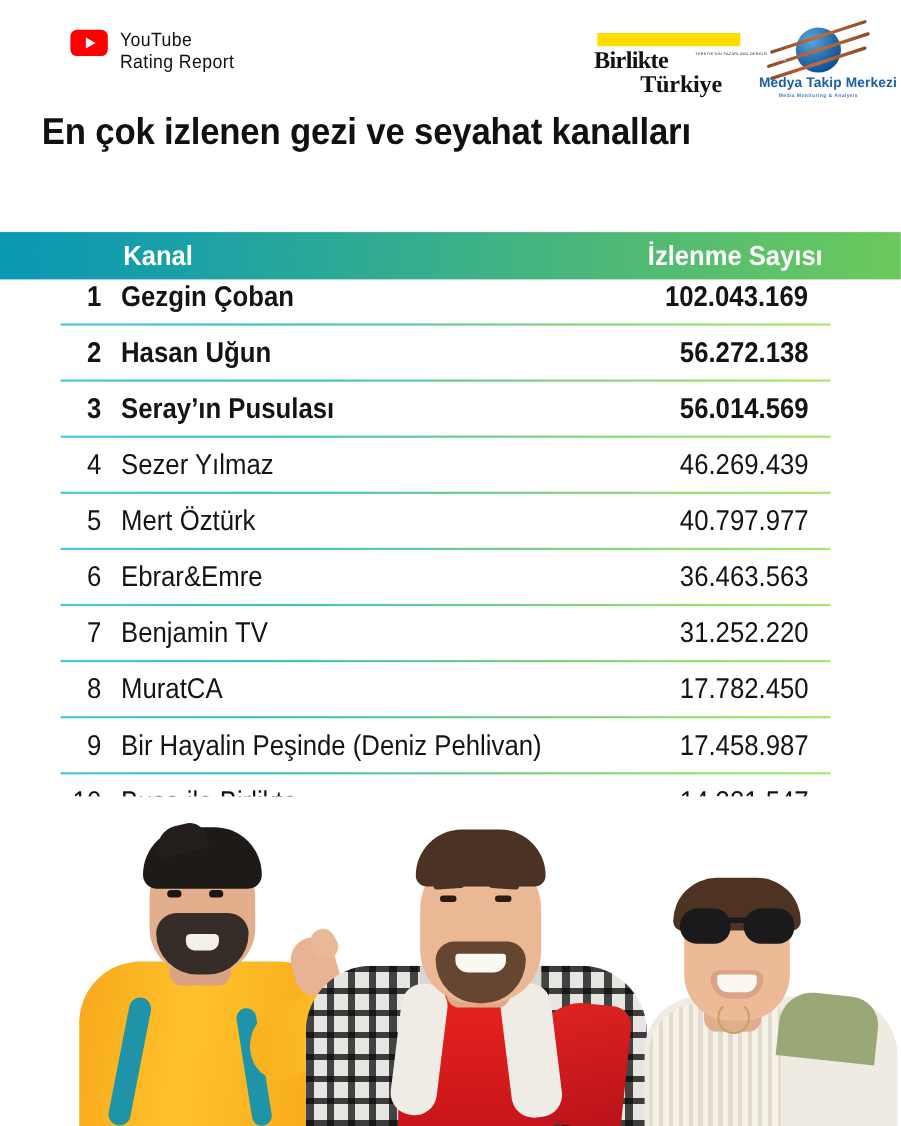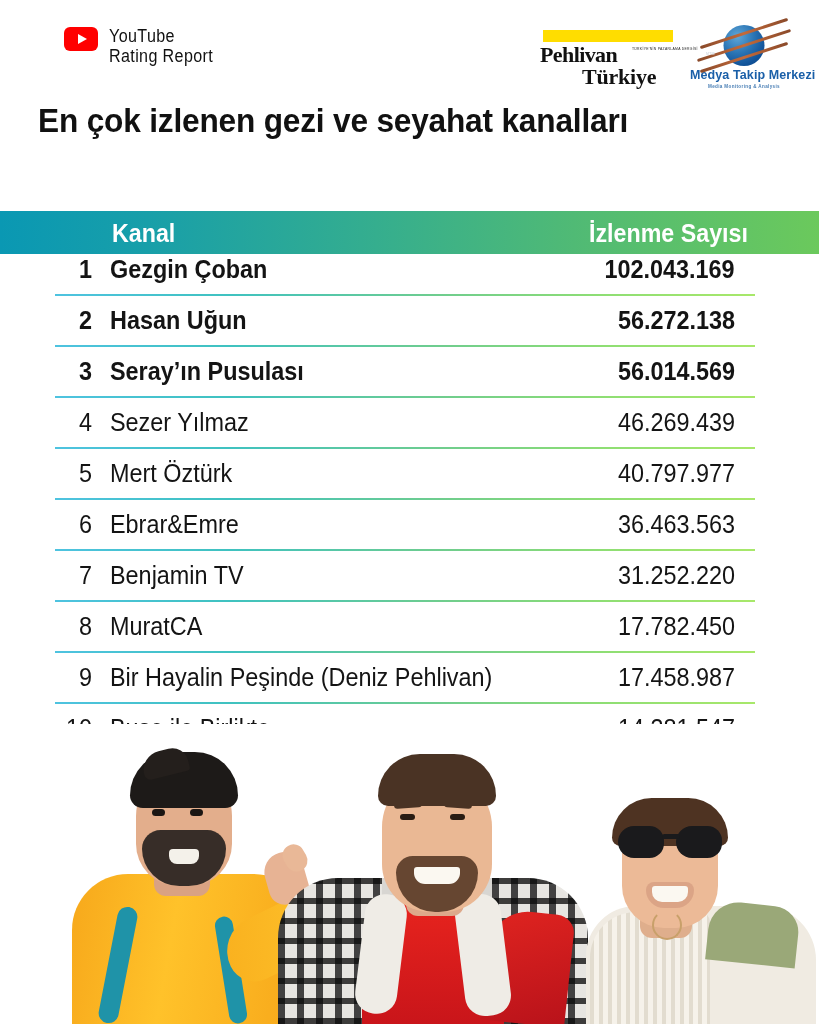--- a/index.html
+++ b/index.html
@@ -325,21 +325,21 @@
     </div>
     <div class="yt-text">
       <span>YouTube</span>
       <span>Rating Report</span>
     </div>
   </div>
 
   <div class="mt-logo">
     <div class="mt-bar"></div>
     <div class="mt-words">
-      <span class="l1">Pehlivan</span>
+      <span class="l1">Birlikte</span>
       <span class="l2">Türkiye</span>
     </div>
     <div class="mt-kicker">TÜRKİYE'NİN PAZARLAMA DERGİSİ</div>
   </div>
 
   <div class="mtm-logo">
     <div class="mtm-globe-wrap">
       <div class="mtm-globe"></div>
       <div class="mtm-arc" style="width:92px;margin-left:-46px;margin-top:-14px;transform:rotate(-18deg);"></div>
       <div class="mtm-arc" style="width:98px;margin-left:-49px;margin-top:-2px;transform:rotate(-18deg);"></div>

